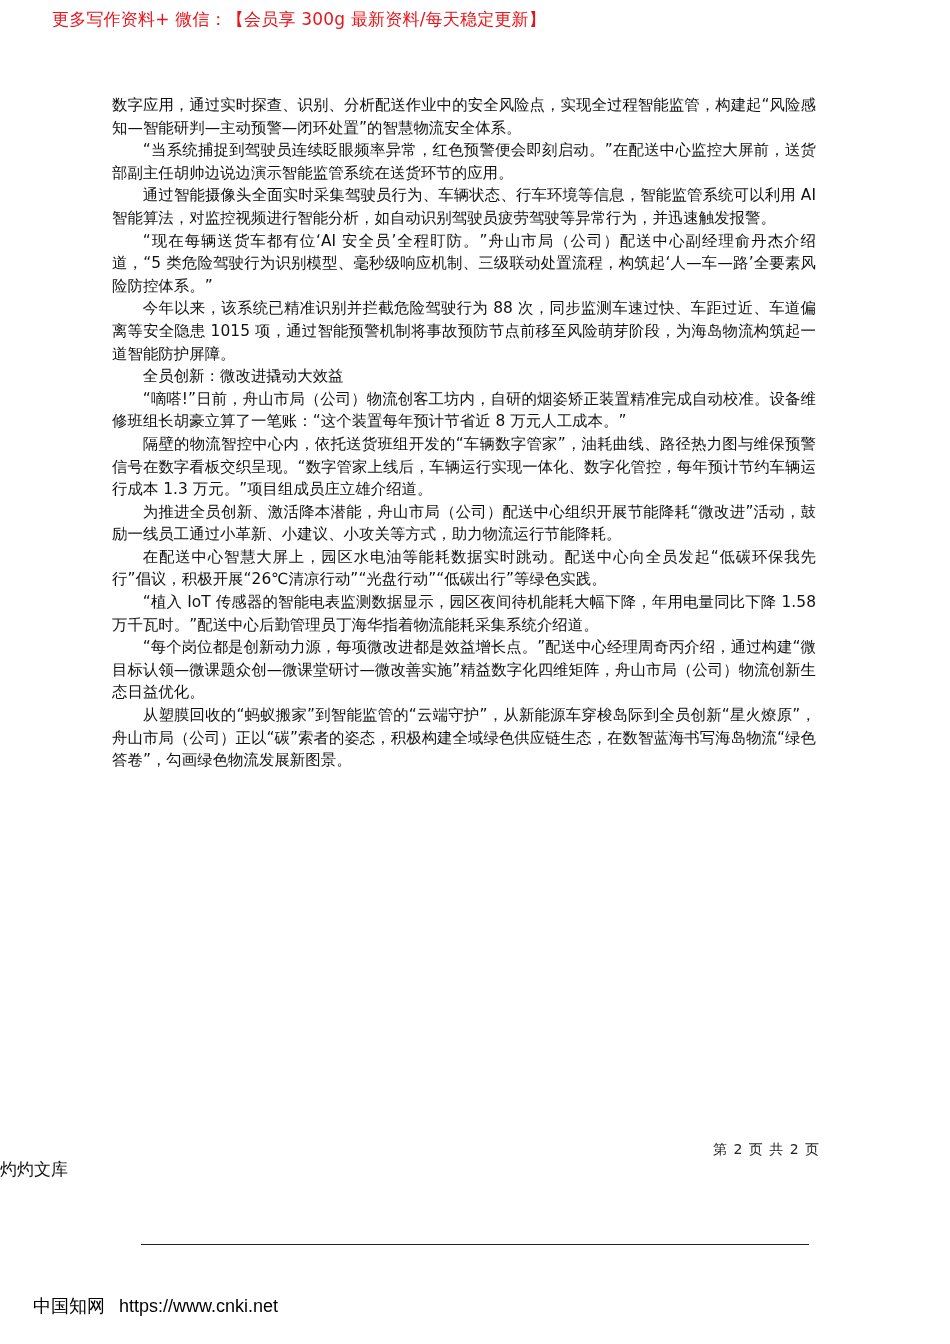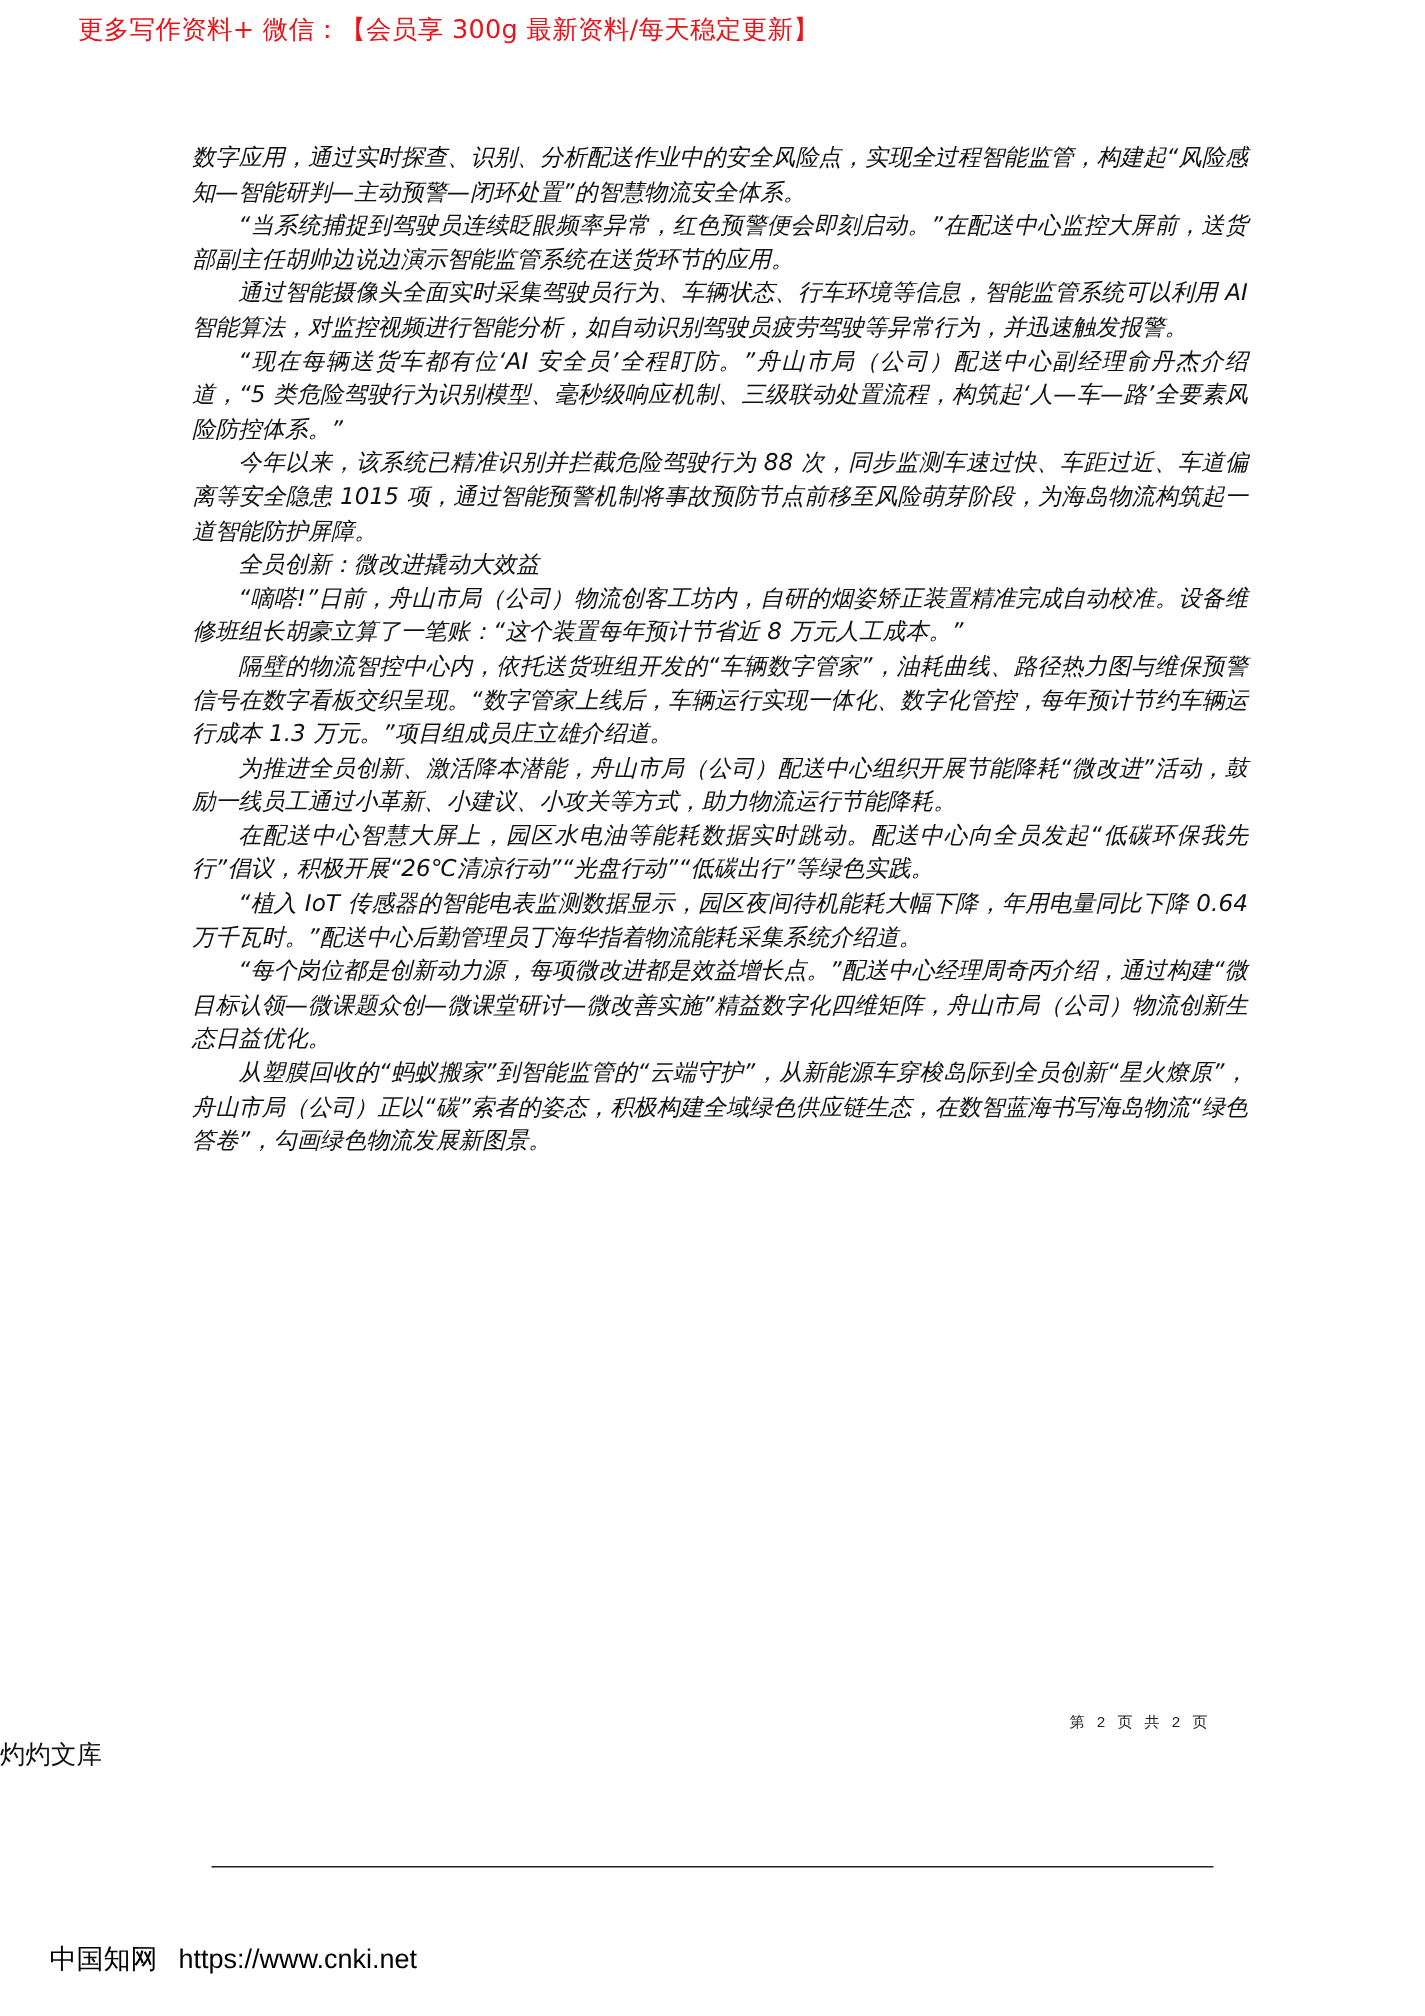--- a/index.html
+++ b/index.html
@@ -1,25 +1,25 @@
 <!DOCTYPE html>
 <html><head>
   <meta charset="utf-8">
   <style>
     html, body { margin: 0; padding: 0; background: #ffffff; }
     body { width: 950px; height: 1344px; position: relative; overflow: hidden;
            font-family: "DejaVu Sans", "Liberation Sans", sans-serif; color: #111; }
     .promo { position: absolute; left: 52px; top: 8px; font-size: 17px; color: #e8141b;
              letter-spacing: 0.2px; white-space: nowrap; }
-    .article { position: absolute; left: 128px; top: 94px; width: 704px; font-style: italic; }
+    .article { position: absolute; left: 112px; top: 94px; width: 704px; }
     .para { margin: 0; font-size: 15.4px; line-height: 22.6px; text-align: justify;
             text-indent: 2em; letter-spacing: 0.05px; }
     .para.no-indent { text-indent: 0; }
-    .page-num { position: absolute; left: 713px; top: 1141px; font-size: 10px; color: #222;
-                letter-spacing: 1px; font-family: Liberation Mono, monospace; }
+    .page-num { position: absolute; left: 713px; top: 1141px; font-size: 14px; color: #222;
+                letter-spacing: 1px; }
     .library { position: absolute; left: 0px; top: 1158px; font-size: 17px; color: #111; text-align: right; }
     .footer-rule { position: absolute; left: 141px; top: 1244px; width: 668px; height: 0;
                    border-top: 1.5px solid #222; }
     .cnki { position: absolute; left: 33px; top: 1294px; font-size: 18px; color: #000000;
             white-space: nowrap; }
     .cnki .url { margin-left: 14px; font-family: "Liberation Sans", sans-serif; }
   </style>
 </head>
 <body>
 
@@ -29,21 +29,21 @@
   <p class="para no-indent">数字应用，通过实时探查、识别、分析配送作业中的安全风险点，实现全过程智能监管，构建起“风险感知—智能研判—主动预警—闭环处置”的智慧物流安全体系。</p>
   <p class="para">“当系统捕捉到驾驶员连续眨眼频率异常，红色预警便会即刻启动。”在配送中心监控大屏前，送货部副主任胡帅边说边演示智能监管系统在送货环节的应用。</p>
   <p class="para">通过智能摄像头全面实时采集驾驶员行为、车辆状态、行车环境等信息，智能监管系统可以利用 AI 智能算法，对监控视频进行智能分析，如自动识别驾驶员疲劳驾驶等异常行为，并迅速触发报警。</p>
   <p class="para">“现在每辆送货车都有位‘AI 安全员’全程盯防。”舟山市局（公司）配送中心副经理俞丹杰介绍道，“5 类危险驾驶行为识别模型、毫秒级响应机制、三级联动处置流程，构筑起‘人—车—路’全要素风险防控体系。”</p>
   <p class="para">今年以来，该系统已精准识别并拦截危险驾驶行为 88 次，同步监测车速过快、车距过近、车道偏离等安全隐患 1015 项，通过智能预警机制将事故预防节点前移至风险萌芽阶段，为海岛物流构筑起一道智能防护屏障。</p>
   <p class="para">全员创新：微改进撬动大效益</p>
   <p class="para">“嘀嗒!”日前，舟山市局（公司）物流创客工坊内，自研的烟姿矫正装置精准完成自动校准。设备维修班组长胡豪立算了一笔账：“这个装置每年预计节省近 8 万元人工成本。”</p>
   <p class="para">隔壁的物流智控中心内，依托送货班组开发的“车辆数字管家”，油耗曲线、路径热力图与维保预警信号在数字看板交织呈现。“数字管家上线后，车辆运行实现一体化、数字化管控，每年预计节约车辆运行成本 1.3 万元。”项目组成员庄立雄介绍道。</p>
   <p class="para">为推进全员创新、激活降本潜能，舟山市局（公司）配送中心组织开展节能降耗“微改进”活动，鼓励一线员工通过小革新、小建议、小攻关等方式，助力物流运行节能降耗。</p>
   <p class="para">在配送中心智慧大屏上，园区水电油等能耗数据实时跳动。配送中心向全员发起“低碳环保我先行”倡议，积极开展“26℃清凉行动”“光盘行动”“低碳出行”等绿色实践。</p>
-  <p class="para">“植入 IoT 传感器的智能电表监测数据显示，园区夜间待机能耗大幅下降，年用电量同比下降 0.64 万千瓦时。”配送中心后勤管理员丁海华指着物流能耗采集系统介绍道。</p>
+  <p class="para">“植入 IoT 传感器的智能电表监测数据显示，园区夜间待机能耗大幅下降，年用电量同比下降 1.58 万千瓦时。”配送中心后勤管理员丁海华指着物流能耗采集系统介绍道。</p>
   <p class="para">“每个岗位都是创新动力源，每项微改进都是效益增长点。”配送中心经理周奇丙介绍，通过构建“微目标认领—微课题众创—微课堂研讨—微改善实施”精益数字化四维矩阵，舟山市局（公司）物流创新生态日益优化。</p>
   <p class="para">从塑膜回收的“蚂蚁搬家”到智能监管的“云端守护”，从新能源车穿梭岛际到全员创新“星火燎原”，舟山市局（公司）正以“碳”索者的姿态，积极构建全域绿色供应链生态，在数智蓝海书写海岛物流“绿色答卷”，勾画绿色物流发展新图景。</p>
 </div>
 
 <div class="page-num">第 2 页 共 2 页</div>
 <div class="library">灼灼文库</div>
 <div class="footer-rule"></div>
 <div class="cnki">
   <span>中国知网</span><span class="url">https://www.cnki.net</span>
 </div>

